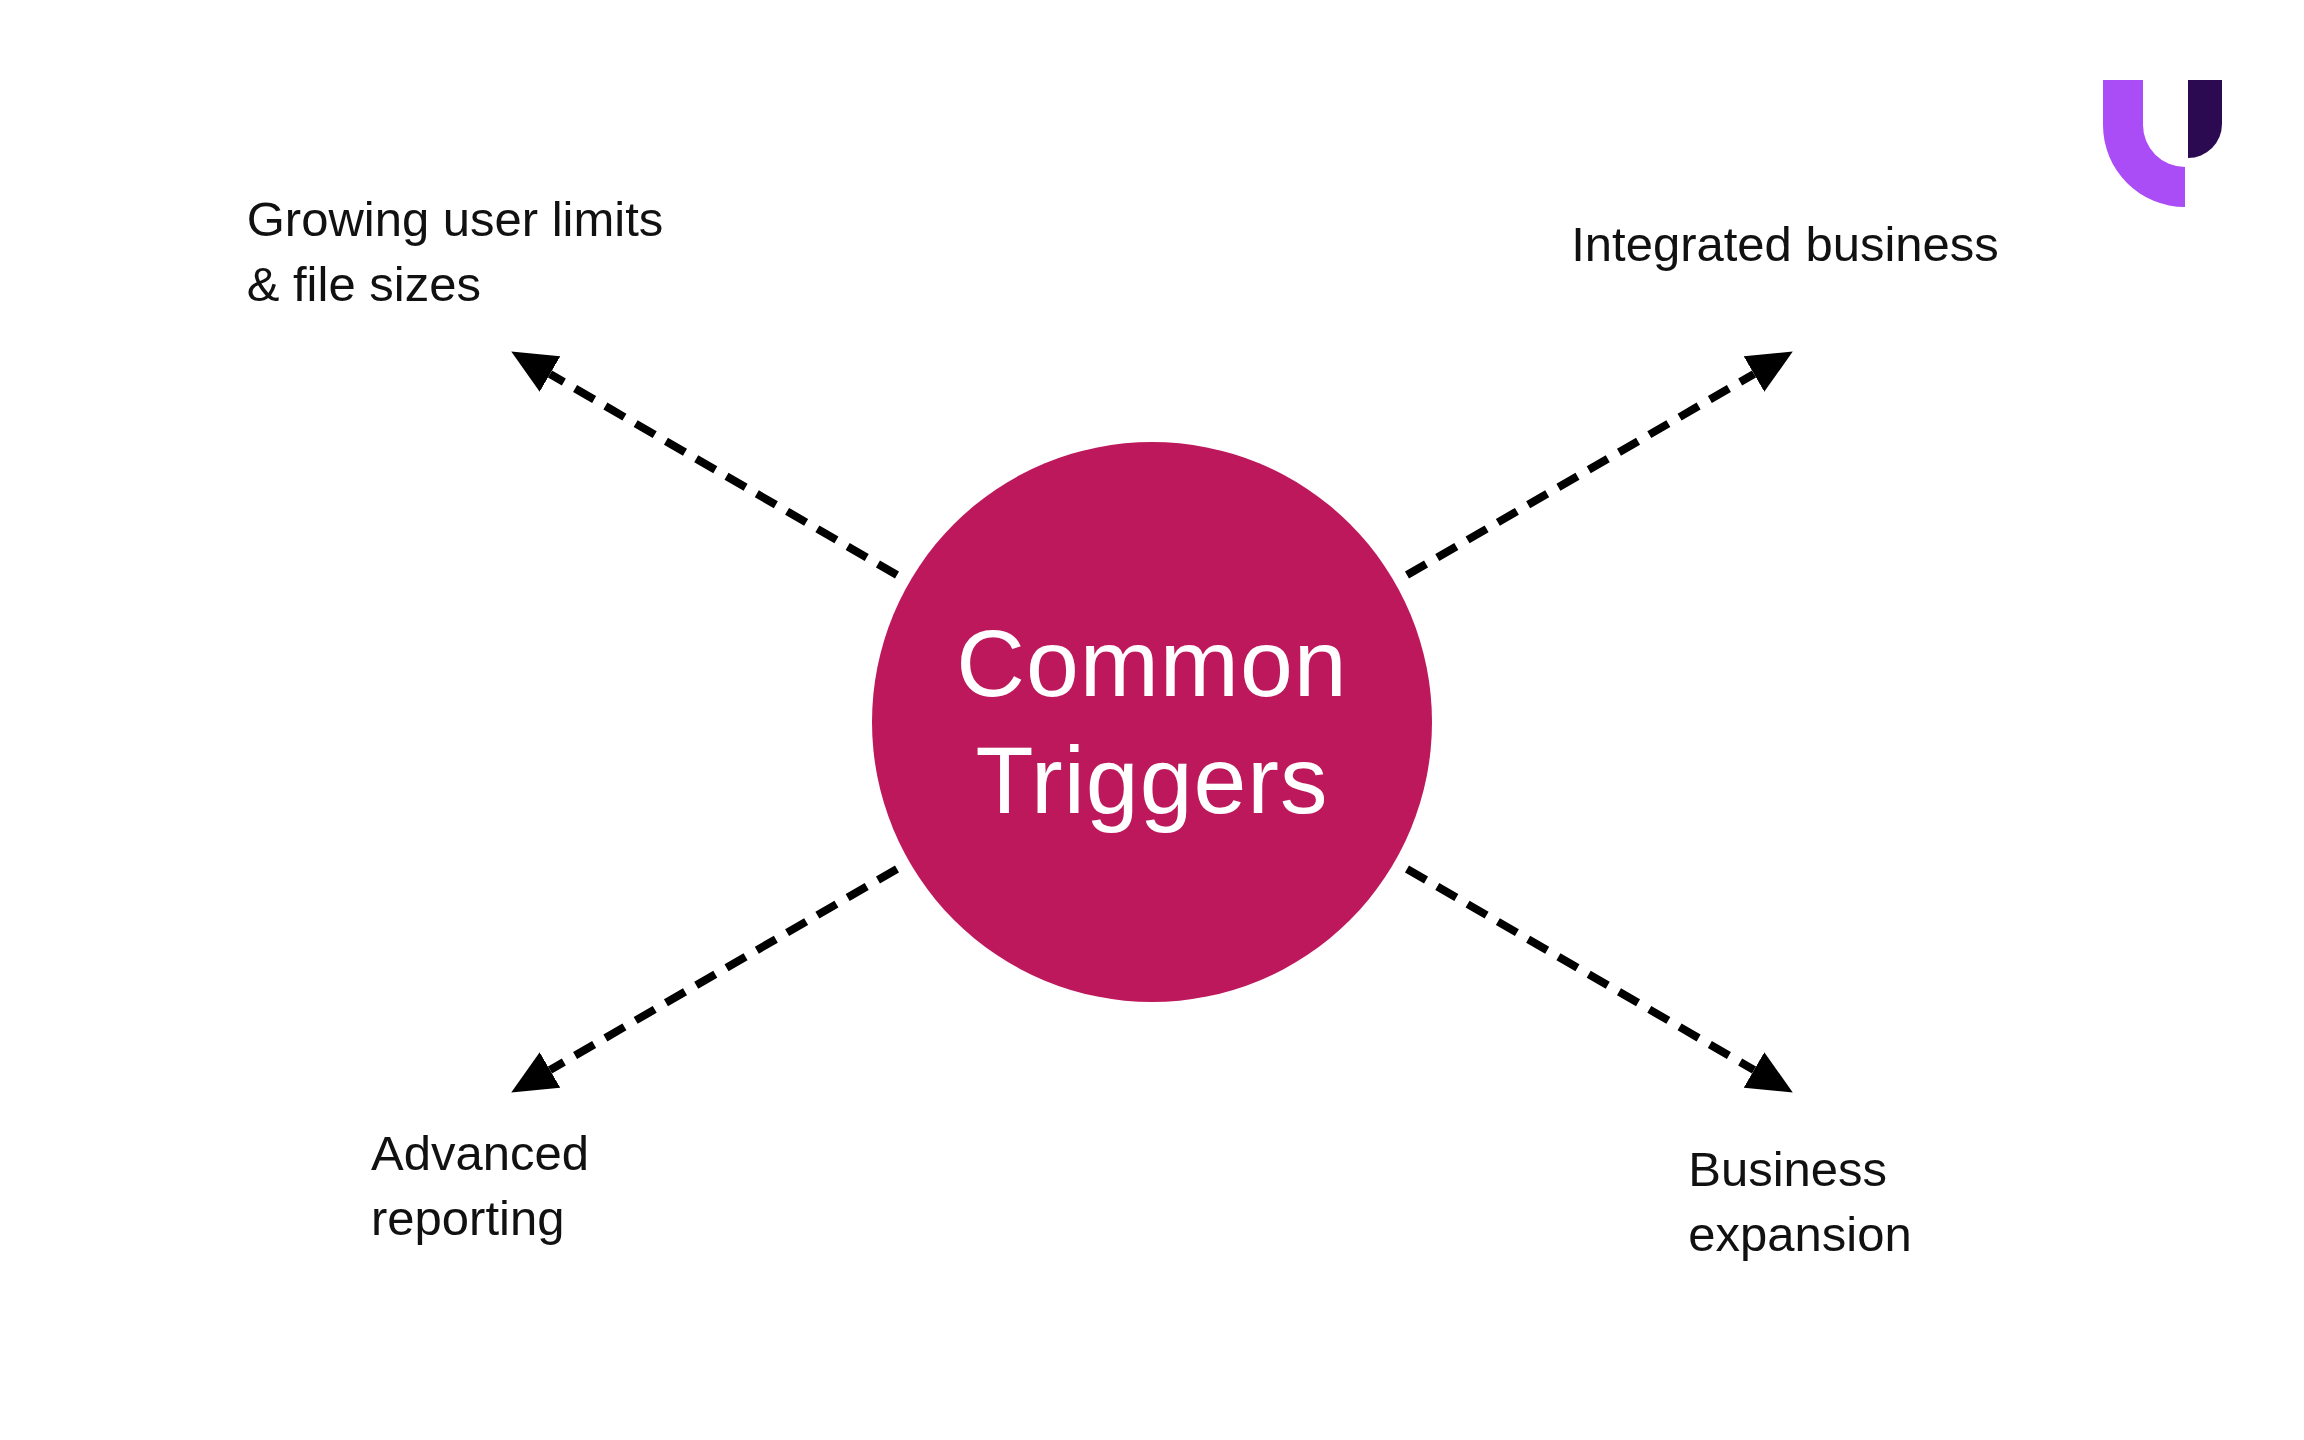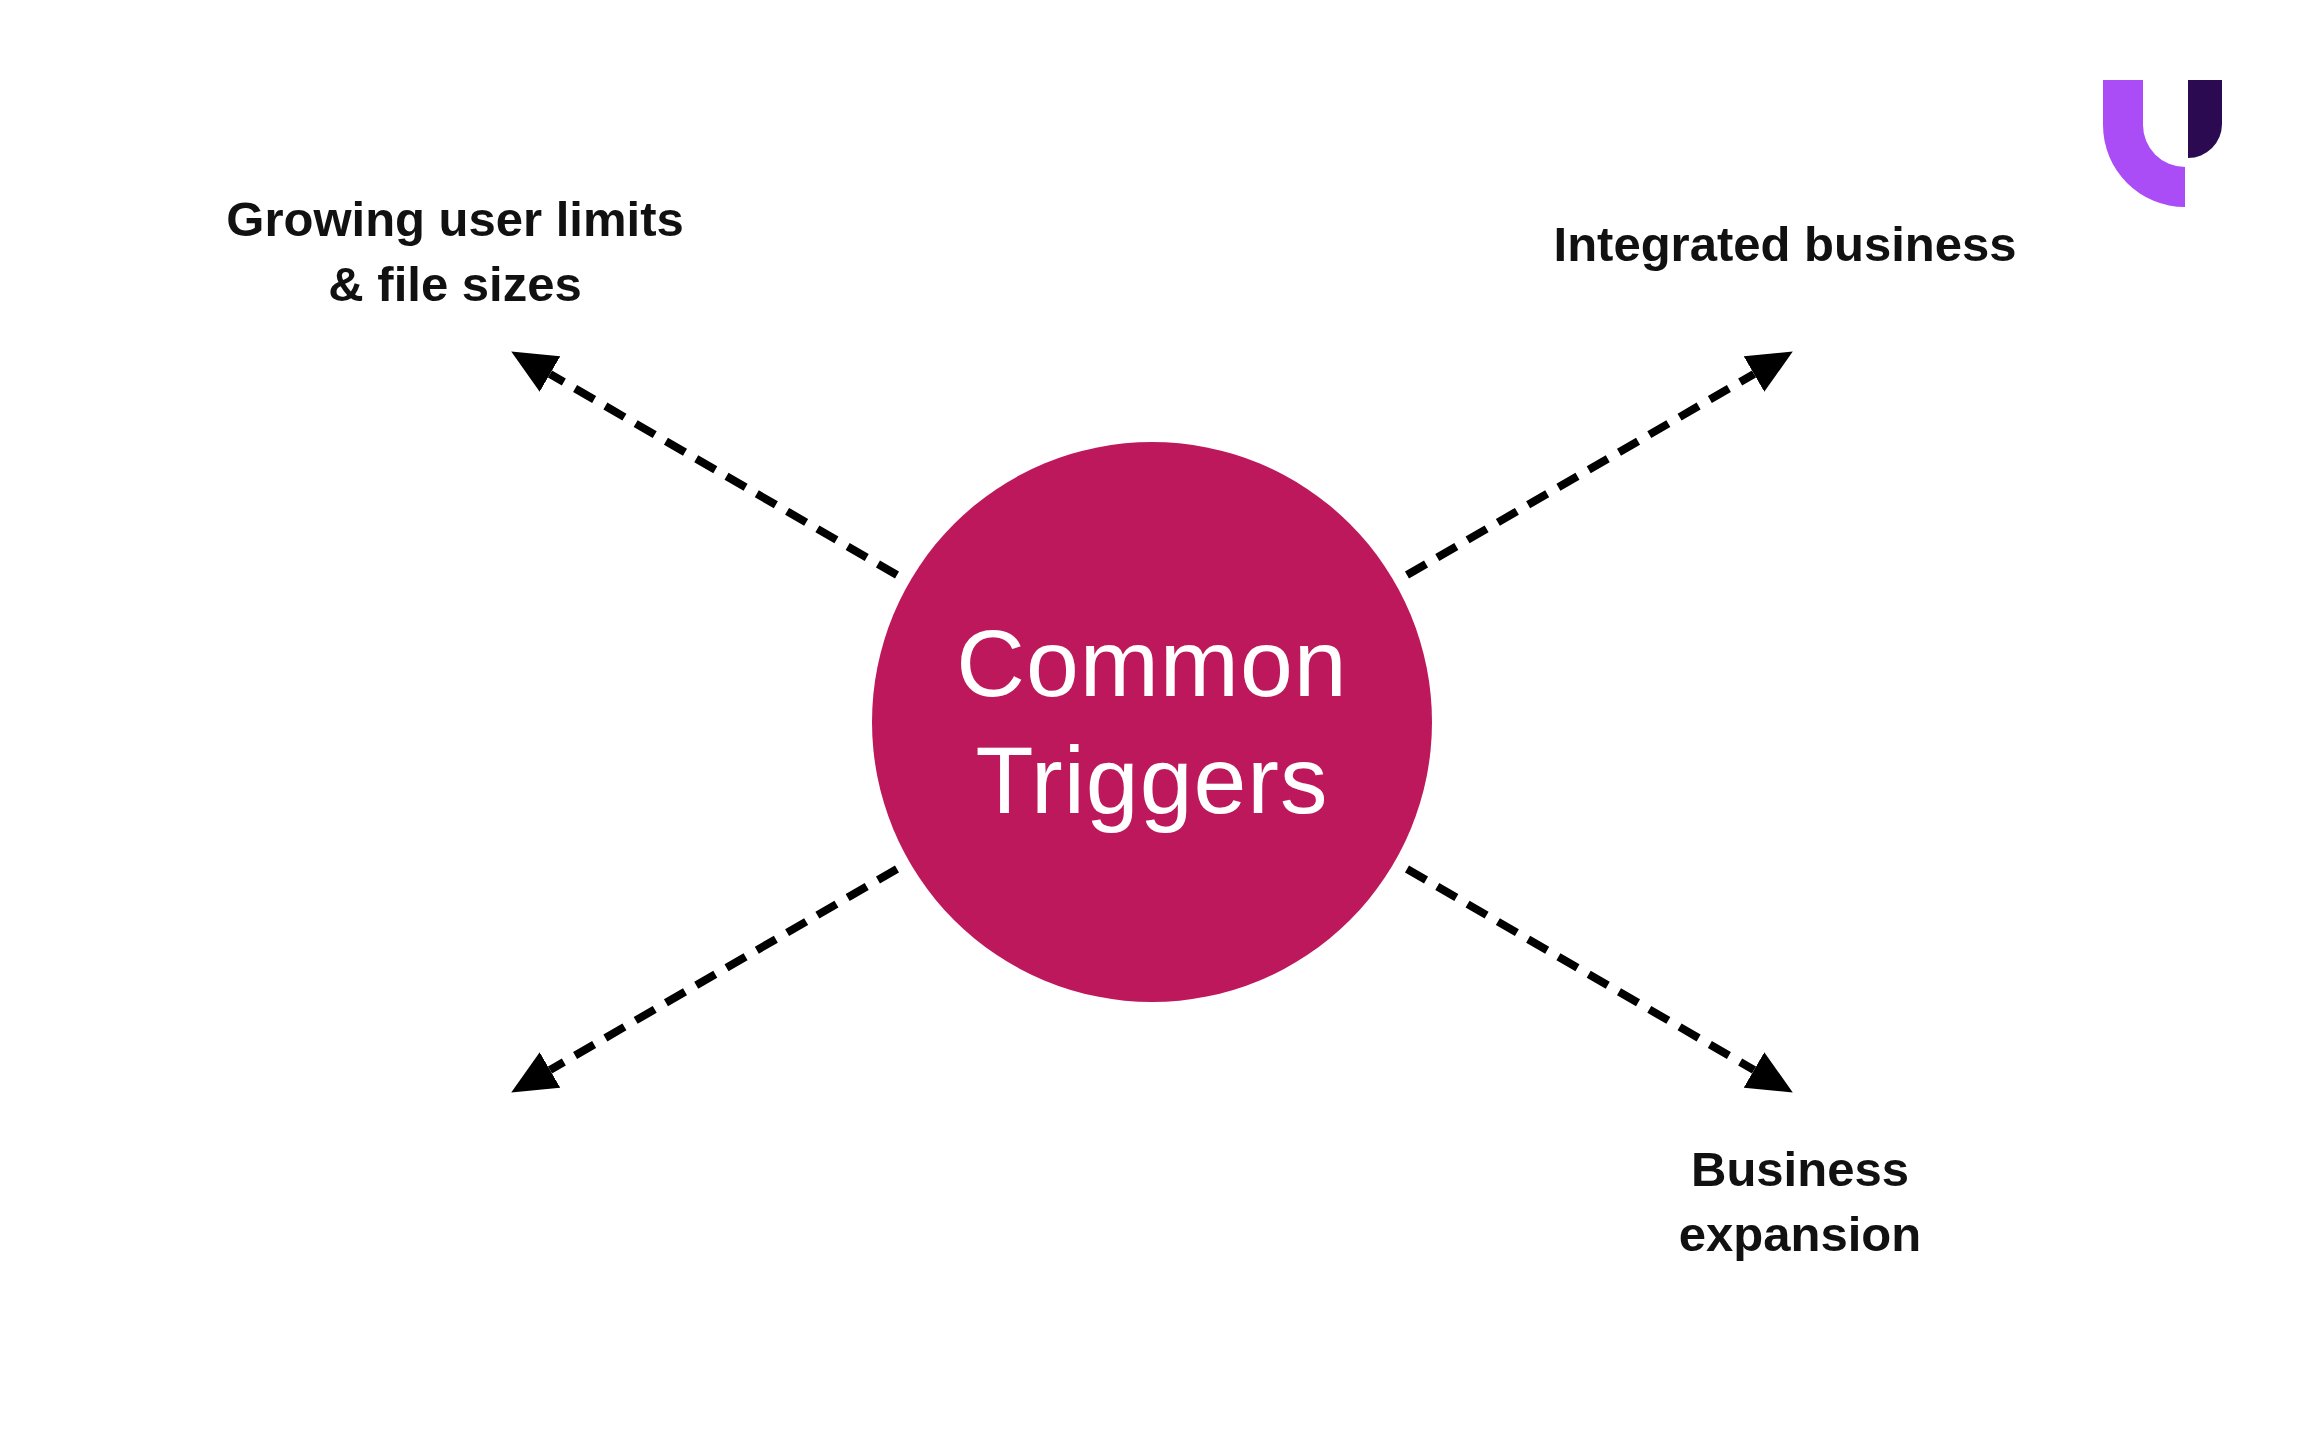--- a/index.html
+++ b/index.html
@@ -43,25 +43,24 @@
     font-size: 95px;
     line-height: 117px;
     font-weight: 500;
     letter-spacing: 1px;
     white-space: nowrap;
   }
   
   .node-label {
     position: absolute;
     transform: translate(-50%, -50%);
-    text-align: center;
     color: #111111;
     font-size: 49px;
     line-height: 65px;
-    font-weight: 700;
+    font-weight: 400;
     white-space: nowrap;
   }
   .node-label.top-left      { left: 455px;  top: 252px; }
   .node-label.top-right     { left: 1785px; top: 244px; }
   .node-label.bottom-left   { left: 480px;  top: 1186px; }
   .node-label.bottom-right  { left: 1800px; top: 1186px; margin-top: 16px; }
   
   .logo {
     position: absolute;
     left: 2103px; top: 80px;
@@ -92,20 +91,24 @@
 
   <div class="node-label top-left">
     <div>Growing user limits</div>
     <div>&amp; file sizes</div>
   </div>
 
   <div class="node-label top-right">
     <div>Integrated business</div>
   </div>
 
+  <div class="node-label bottom-left">
+    <div>Advanced</div>
+    <div>reporting</div>
+  </div>
 
   <div class="node-label bottom-right">
     <div>Business</div>
     <div>expansion</div>
   </div>
 
   <svg class="logo" viewBox="0 0 119 127" xmlns="http://www.w3.org/2000/svg">
     <path d="M0,0 L40,0 L40,45 A42,42 0 0 0 82,87 L82,127 A82,82 0 0 1 0,45 Z" fill="#AB4DF7"></path>
     <path d="M85,0 L119,0 L119,44 A34,34 0 0 1 85,78 Z" fill="#2B0A52"></path>
   </svg>

